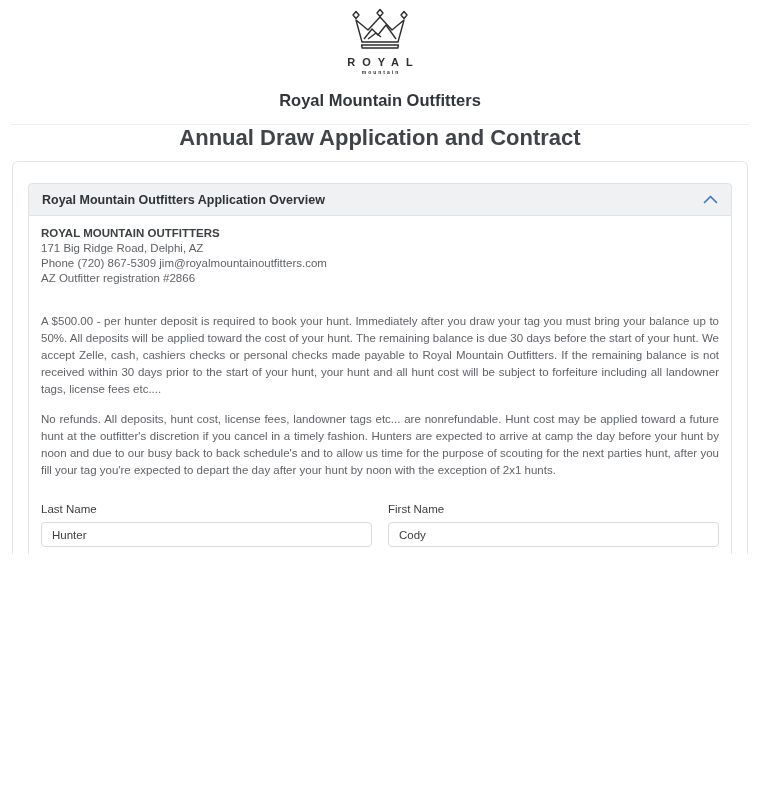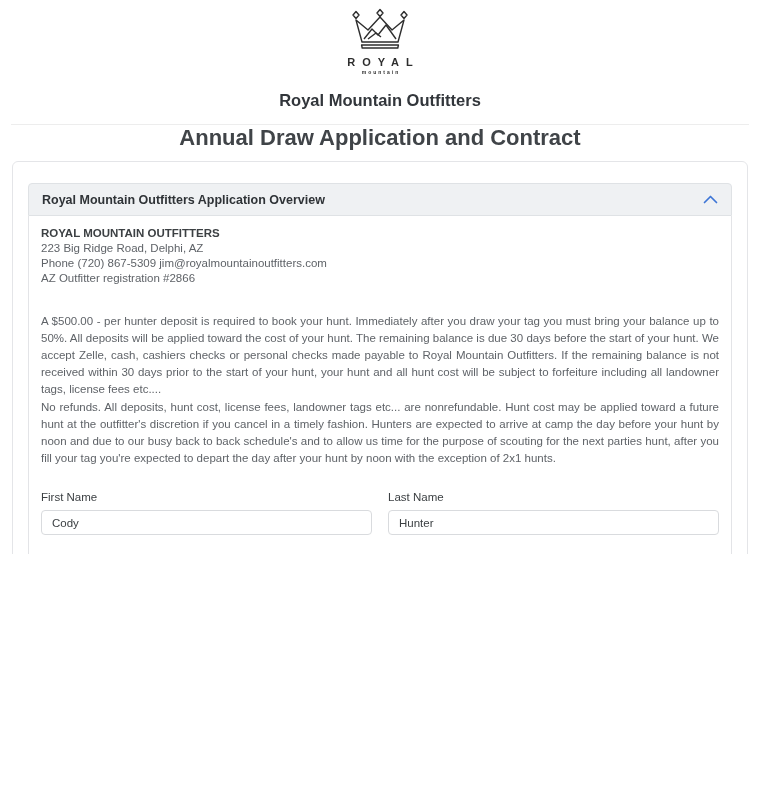--- a/index.html
+++ b/index.html
@@ -29,21 +29,21 @@
   .chevron { display:flex; align-items:center; }
 
   .accordion-body { border:1px solid #e3e4e7; border-top:none; background:#fff; padding:8px 12px 20px 12px; }
 
   .company-block { margin-top:2px; }
   .company-name { font-size:11.5px; font-weight:700; color:#3c4043; line-height:15px; }
   .company-line { font-size:11.5px; color:#5f6368; line-height:15px; }
 
   .para { font-size:11.5px; color:#5f6368; line-height:17px; text-align:justify; }
   .para-1 { margin-top:27px; }
-  .para-2 { margin-top:1px; }
+  .para-2 { margin-top:13px; }
 
   .form-row { display:grid; grid-template-columns:1fr 1fr; column-gap:16px; }
   .form-row-1 { margin-top:24px; }
   .field label { display:block; font-size:11.5px; color:#3c4043; margin-bottom:7px; }
   .field input {
     width:100%; height:25px; border:1px solid #d9dbde; border-radius:4px;
     padding:0 10px; font-size:11.5px; color:#3c4043; background:#fff;
     font-family:"Liberation Sans", sans-serif; outline:none;
   }
 </style>
@@ -84,34 +84,34 @@
         <svg width="15" height="9" viewBox="0 0 15 9">
           <polyline points="1.5,7.5 7.5,1.5 13.5,7.5" fill="none" stroke="#3e76d6" stroke-width="1.7" stroke-linecap="round" stroke-linejoin="round"></polyline>
         </svg>
       </span>
     </div>
 
     <div class="accordion-body">
 
       <div class="company-block">
         <div class="company-name">ROYAL MOUNTAIN OUTFITTERS</div>
-        <div class="company-line">223 Big Ridge Road, Delphi, AZ</div>
+        <div class="company-line">171 Big Ridge Road, Delphi, AZ</div>
         <div class="company-line">Phone (720) 867-5309 jim@royalmountainoutfitters.com</div>
         <div class="company-line">AZ Outfitter registration #2866</div>
       </div>
 
       <p class="para para-1">A $500.00 - per hunter deposit is required to book your hunt. Immediately after you draw your tag you must bring your balance up to 50%. All deposits will be applied toward the cost of your hunt. The remaining balance is due 30 days before the start of your hunt. We accept Zelle, cash, cashiers checks or personal checks made payable to Royal Mountain Outfitters. If the remaining balance is not received within 30 days prior to the start of your hunt, your hunt and all hunt cost will be subject to forfeiture including all landowner tags, license fees etc....</p>
       <p class="para para-2">No refunds. All deposits, hunt cost, license fees, landowner tags etc... are nonrefundable. Hunt cost may be applied toward a future hunt at the outfitter's discretion if you cancel in a timely fashion. Hunters are expected to arrive at camp the day before your hunt by noon and due to our busy back to back schedule's and to allow us time for the purpose of scouting for the next parties hunt, after you fill your tag you're expected to depart the day after your hunt by noon with the exception of 2x1 hunts.</p>
 
       <div class="form-row form-row-1">
         <div class="field">
+          <label>Last Name</label>
+          <input type="text" value="Hunter" style="">
+        </div>
+        <div class="field">
           <label>First Name</label>
           <input type="text" value="Cody" style="">
-        </div>
-        <div class="field">
-          <label>Last Name</label>
-          <input type="text" value="Hunter" style="">
         </div>
       </div>
 
     </div>
   </div>
 </div>
 
 </body></html>

